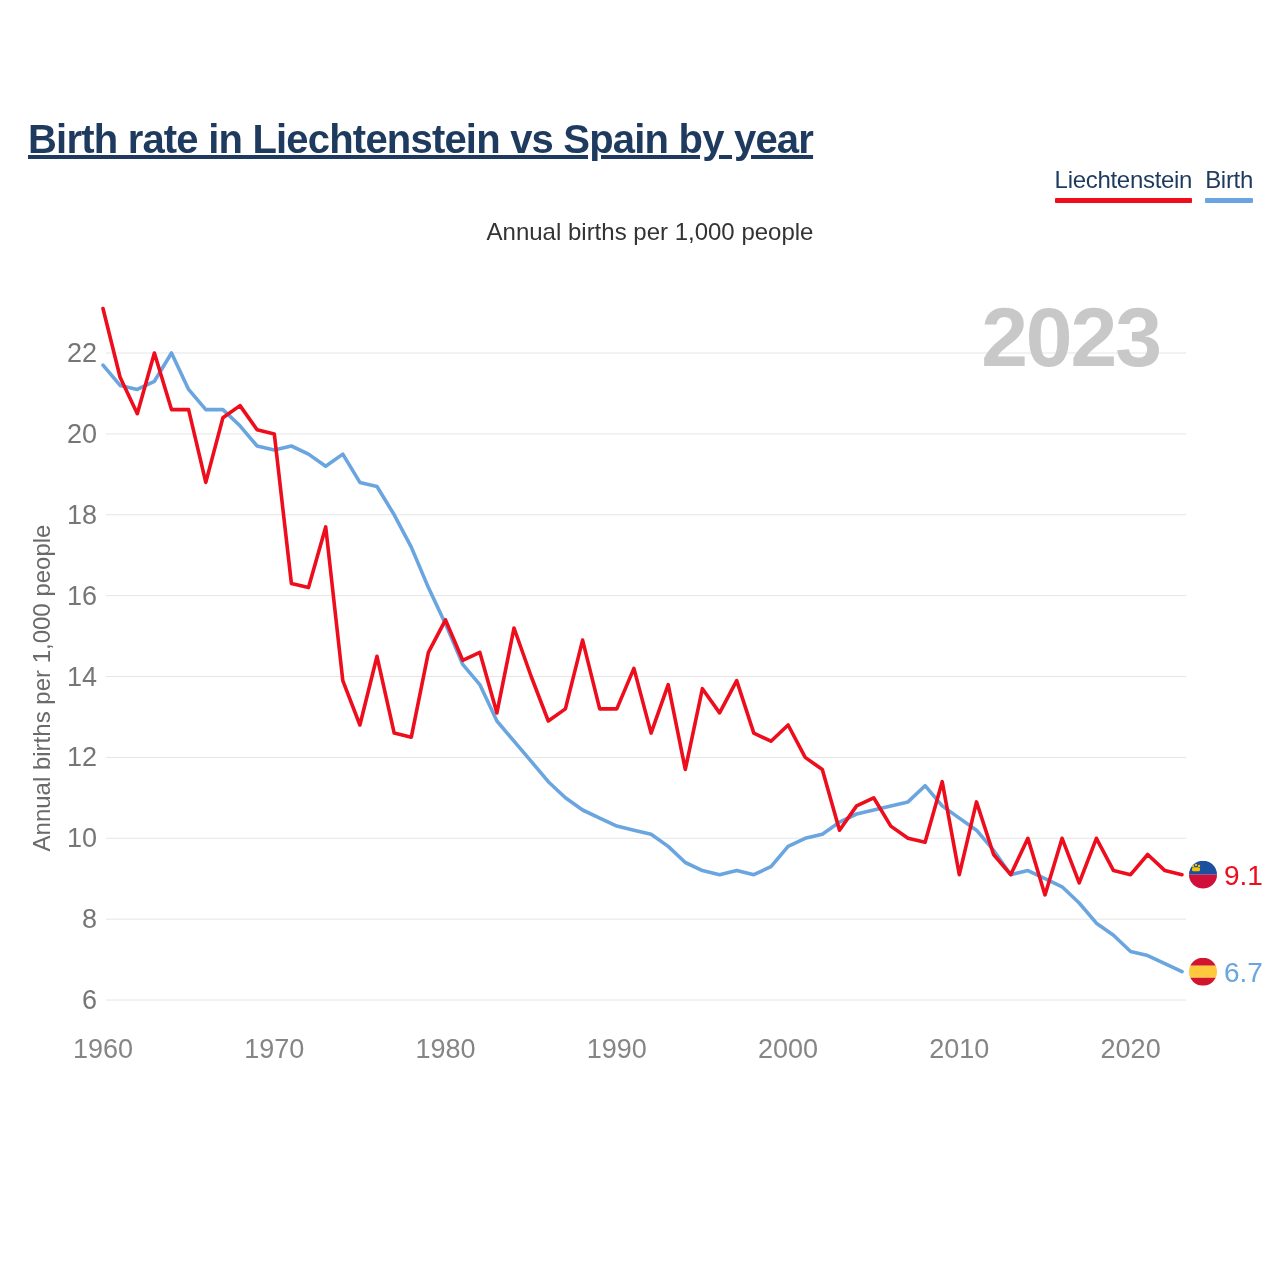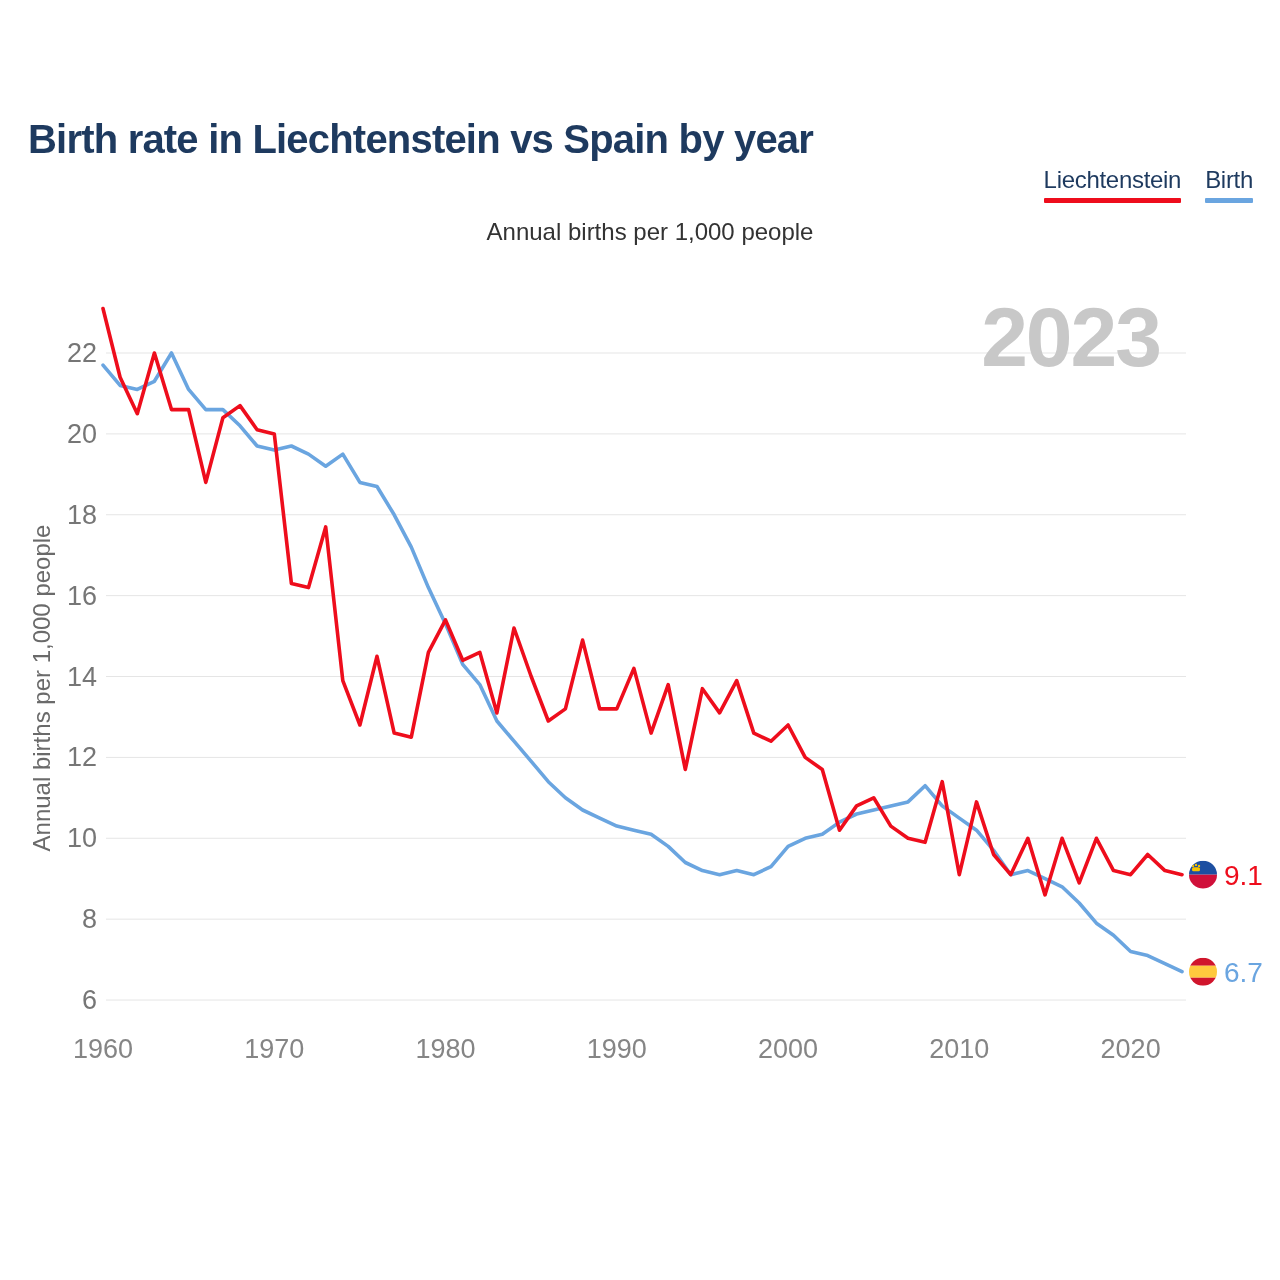--- a/index.html
+++ b/index.html
@@ -5,24 +5,25 @@
   html,body{margin:0;padding:0;}
   body{
     width:1280px;height:1280px;position:relative;background:#ffffff;
     font-family:"Liberation Sans","DejaVu Sans",sans-serif;
     overflow:hidden;
   }
   .page-title{
     position:absolute;left:28px;top:90px;
     font-size:40px;font-weight:bold;letter-spacing:-0.8px;
     color:#1e3a5f;
+    text-decoration:underline;
   }
   .legend{
     position:absolute;top:166px;right:27px;
-    display:flex;gap:24px;align-items:flex-end;
+    display:flex;gap:13px;align-items:flex-end;
   }
   .legend-item{cursor:pointer;text-align:center;}
   .legend-label{
     font-size:24px;color:#1e3a5f;letter-spacing:-0.3px;
     display:block;
   }
   .legend-bar{height:5px;margin-top:4px;border-radius:1px;}
   .subtitle{
     position:absolute;left:10px;top:218px;width:1280px;
     text-align:center;font-size:24px;color:#333333;

